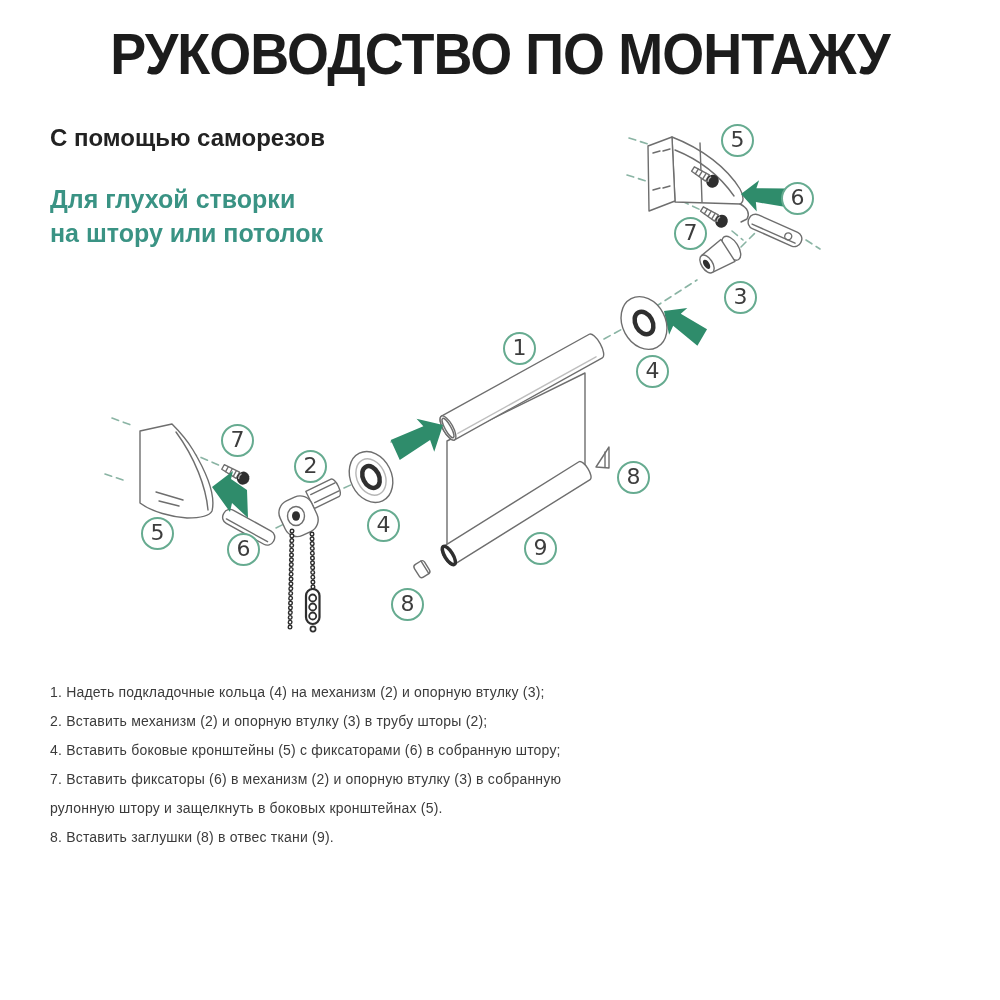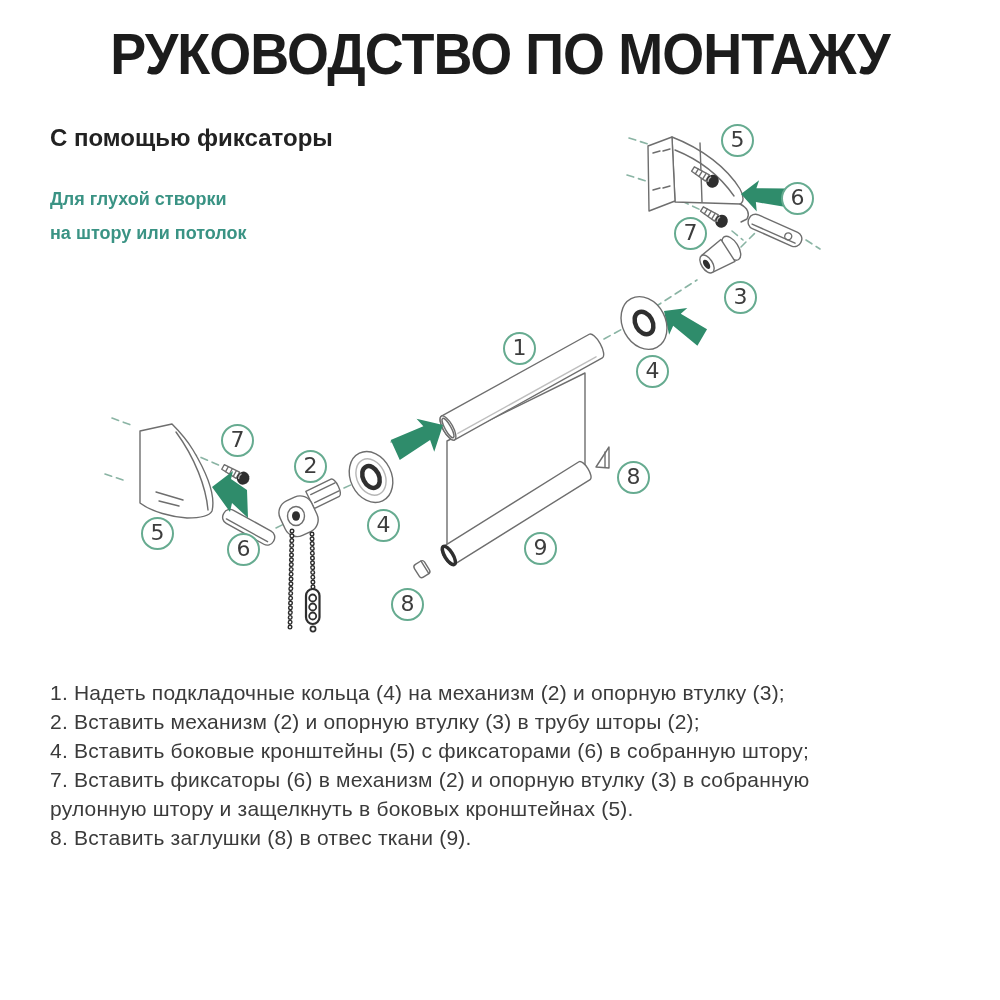--- a/index.html
+++ b/index.html
@@ -10,50 +10,50 @@
   }
   .title{
     position:absolute;top:22px;left:0;width:1000px;margin:0;text-align:center;
     font-size:58px;line-height:64px;font-weight:700;color:#1c1c1c;letter-spacing:-1px;
     transform:scaleX(.93);transform-origin:50% 50%;white-space:nowrap;
   }
   .subtitle{
     position:absolute;top:124px;left:50px;font-size:24px;font-weight:700;color:#222222;
   }
   .method{
-    position:absolute;top:182px;left:50px;font-size:18px;line-height:34px;
+    position:absolute;top:182px;left:50px;font-size:25px;line-height:34px;
     font-weight:700;color:var(--teal);
   }
   .diagram-svg{position:absolute;top:0;left:0;z-index:1;}
   .callout{
     position:absolute;width:33px;height:33px;box-sizing:border-box;z-index:5;
     border:2px solid var(--ring);border-radius:50%;background:#ffffff;
     color:#3d3d3d;font-family:"DejaVu Sans",sans-serif;font-size:22px;line-height:28px;
     text-align:center;
   }
   .instructions{
     position:absolute;top:678px;left:50px;width:930px;z-index:4;
-    color:#3b3b3b;font-size:21px;line-height:29px;letter-spacing:.2px;
+    color:#3b3b3b;font-size:14px;line-height:29px;letter-spacing:.2px;
   }
   .instructions p{margin:0;}
   
   .ln{fill:none;stroke:#6e6e6e;stroke-width:1.4;stroke-linecap:round;stroke-linejoin:round;}
   .fillw{fill:#ffffff;stroke:#6e6e6e;stroke-width:1.4;stroke-linejoin:round;}
   .dash{fill:none;stroke:#8ab4a4;stroke-width:1.6;stroke-dasharray:7 5;stroke-linecap:round;}
   .arr{fill:var(--arrow);}
   .dk{fill:#2f2f2f;stroke:none;}
   .chainO{stroke:#2f2f2f;stroke-width:5;stroke-dasharray:.1 4.7;stroke-linecap:round;fill:none;}
   .chainI{stroke:#ffffff;stroke-width:2.2;stroke-dasharray:.1 4.7;stroke-linecap:round;fill:none;}
 </style>
 </head>
 <body>
 
 <h1 class="title">РУКОВОДСТВО ПО МОНТАЖУ</h1>
 
-<div class="subtitle">С помощью фиксаторы</div>
+<div class="subtitle">С помощью саморезов</div>
 
 <div class="method">
   <div>Для глухой створки</div>
   <div>на штору или потолок</div>
 </div>
 
 <svg class="diagram-svg" width="1000" height="1000" viewBox="0 0 1000 1000">
   <defs>
     <g id="screw">
       <path class="fillw" d="M0,-2.6 L17,-3.6 L17,3.6 L0,2.6 Z"></path>

